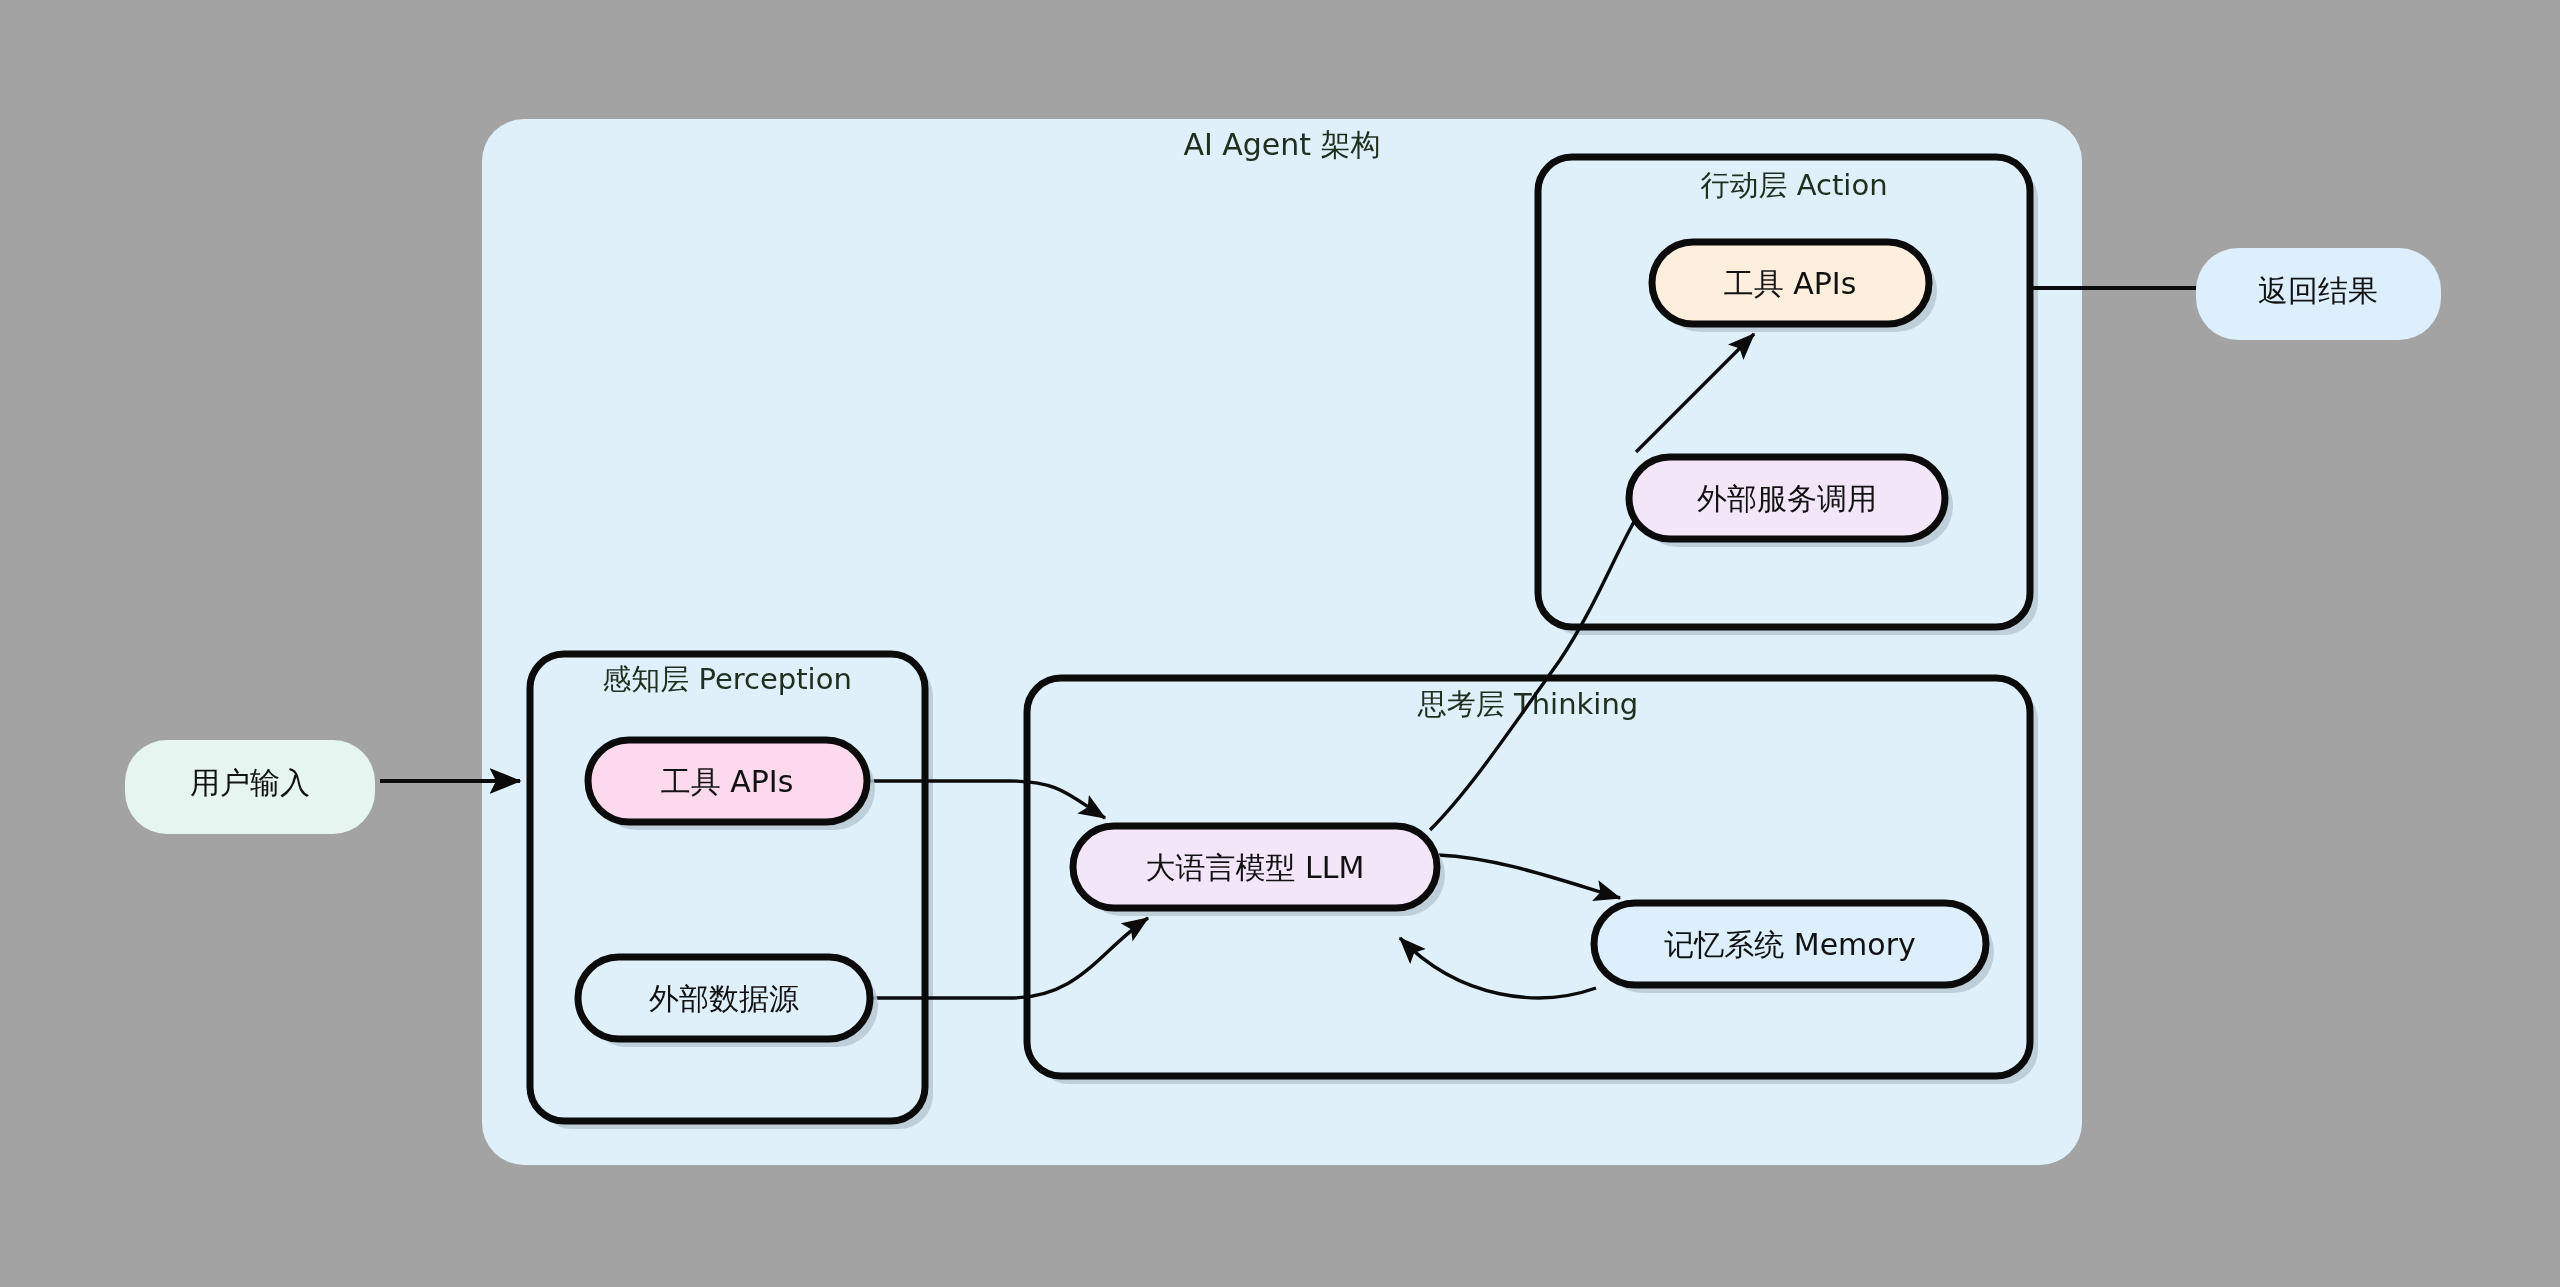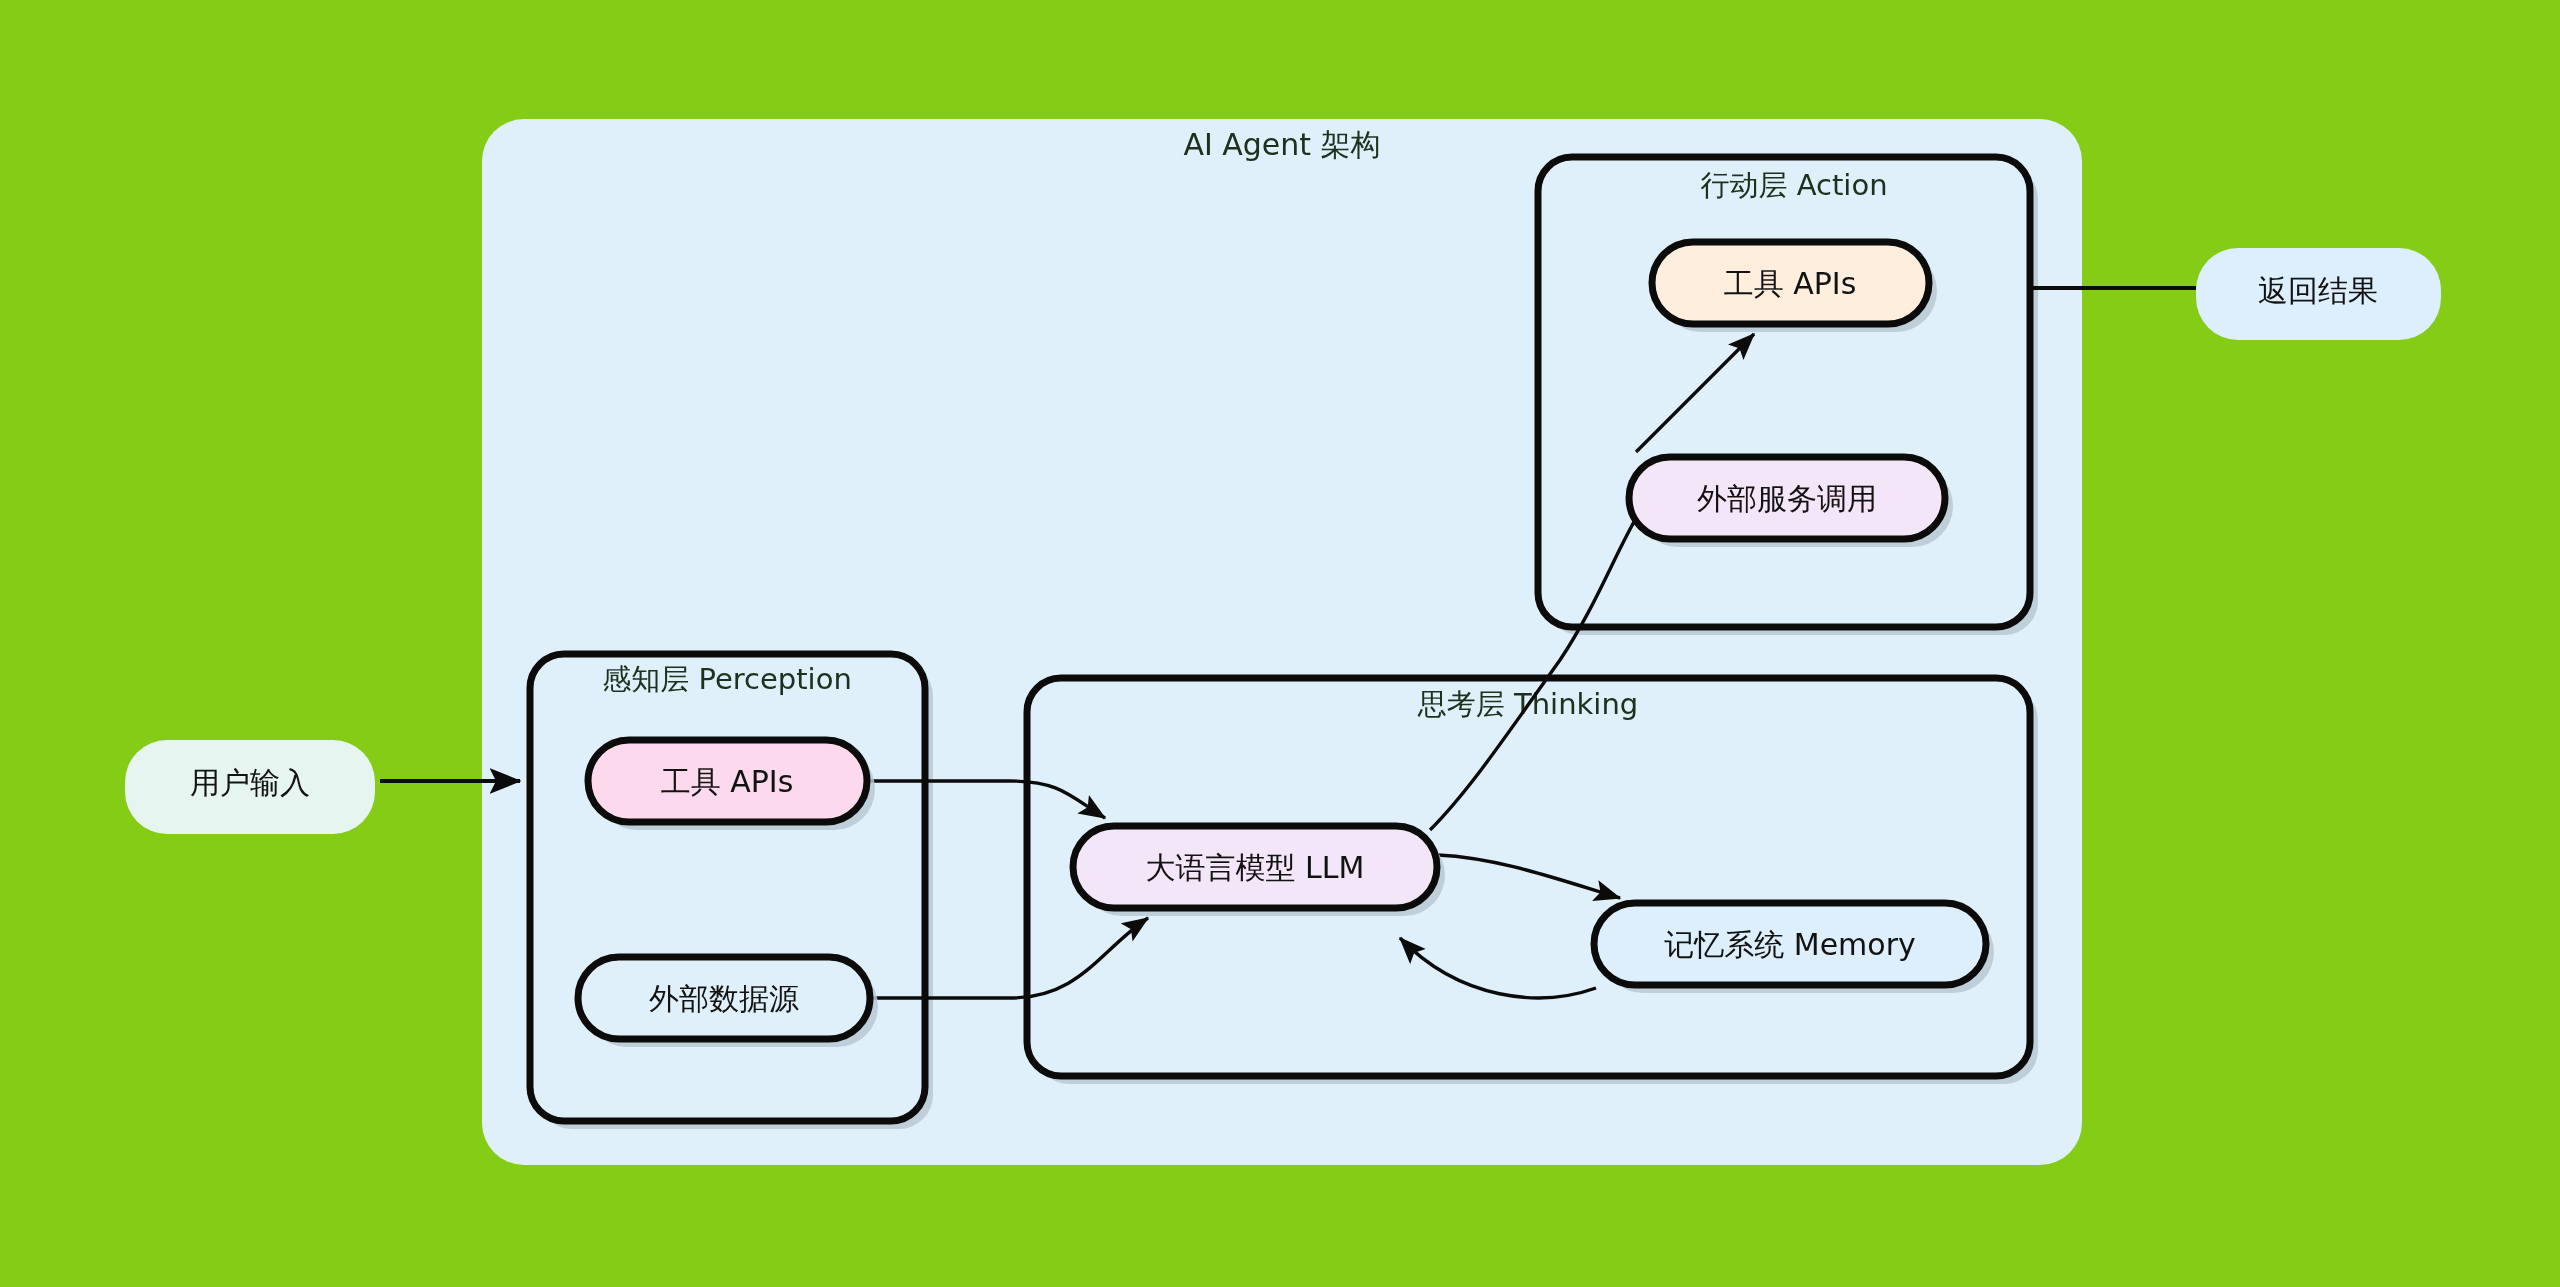--- a/index.html
+++ b/index.html
@@ -4,21 +4,21 @@
 <style>
   html, body {
     margin: 0;
     padding: 0;
     background: #000000;
   }
   #stage {
     position: relative;
     width: 2560px;
     height: 1287px;
-    background: #84cc16;
+    background: #a3a3a3;
     overflow: hidden;
     font-family: "DejaVu Sans", sans-serif;
   }
   svg#diagram {
     position: absolute;
     left: 0;
     top: 0;
     width: 2560px;
     height: 1287px;
   }

